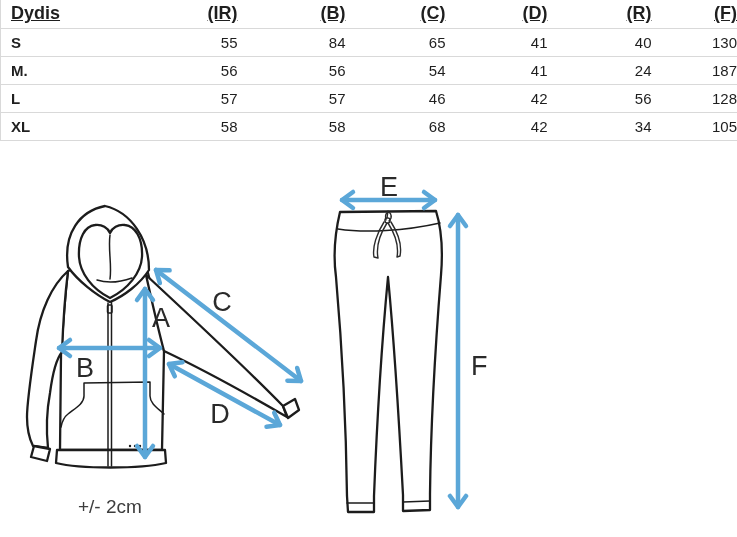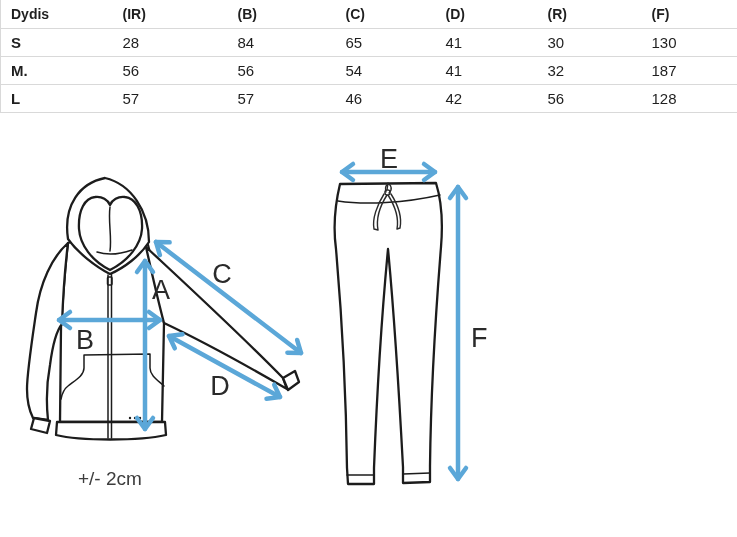--- a/index.html
+++ b/index.html
@@ -17,25 +17,25 @@
     table-layout: fixed;
     border-left: 1px solid #d9d9d9;
     border-right: 1px solid #d9d9d9;
   }
   table.size-table th, table.size-table td {
     height: 28px;
     padding: 0;
     border-bottom: 1px solid #d9d9d9;
     color: #1f1f1f;
     font-size: 15px;
-    text-align: left;
+    text-align: right;
     vertical-align: middle;
     white-space: nowrap;
   }
-  table.size-table th { font-weight: 700; font-size: 14px; }
+  table.size-table th { font-weight: 700; font-size: 18px; text-decoration: underline; }
   table.size-table th.first, table.size-table td.rowlabel {
     text-align: left;
     padding-left: 10px;
   }
   table.size-table td.rowlabel { font-weight: 700; }
   
   .diagram-wrap { margin-top: 24px; }
   .garment { fill: #ffffff; stroke: #1c1c1c; stroke-width: 2.3; stroke-linejoin: round; }
   .detail  { fill: none; stroke: #1c1c1c; stroke-width: 1.5; stroke-linecap: round; }
   .cord    { fill: none; stroke: #2a2a2a; stroke-width: 1.4; stroke-linecap: round; }
@@ -63,44 +63,53 @@
       <th>(B)</th>
       <th>(C)</th>
       <th>(D)</th>
       <th>(R)</th>
       <th>(F)</th>
     </tr>
   </thead>
   <tbody>
     <tr>
       <td class="rowlabel">S</td>
-      <td>28</td>
+      <td>55</td>
       <td>84</td>
       <td>65</td>
       <td>41</td>
-      <td>30</td>
+      <td>40</td>
       <td>130</td>
     </tr>
     <tr>
       <td class="rowlabel">M.</td>
       <td>56</td>
       <td>56</td>
       <td>54</td>
       <td>41</td>
-      <td>32</td>
+      <td>24</td>
       <td>187</td>
     </tr>
     <tr>
       <td class="rowlabel">L</td>
       <td>57</td>
       <td>57</td>
       <td>46</td>
       <td>42</td>
       <td>56</td>
       <td>128</td>
+    </tr>
+    <tr>
+      <td class="rowlabel">XL</td>
+      <td>58</td>
+      <td>58</td>
+      <td>68</td>
+      <td>42</td>
+      <td>34</td>
+      <td>105</td>
     </tr>
   </tbody>
 </table>
 
 <div class="diagram-wrap">
   <svg width="737" height="367" viewBox="0 0 737 367">
     <defs>
       <marker id="ah" viewBox="-16 -12 20 24" markerWidth="20" markerHeight="24" refX="0" refY="0" orient="auto-start-reverse" markerUnits="userSpaceOnUse" overflow="visible">
         <path d="M-11,-8 L0,0 L-11,8" fill="none" stroke="#5ba7d8" stroke-width="4.5" stroke-linecap="round" stroke-linejoin="round"></path>
       </marker>

